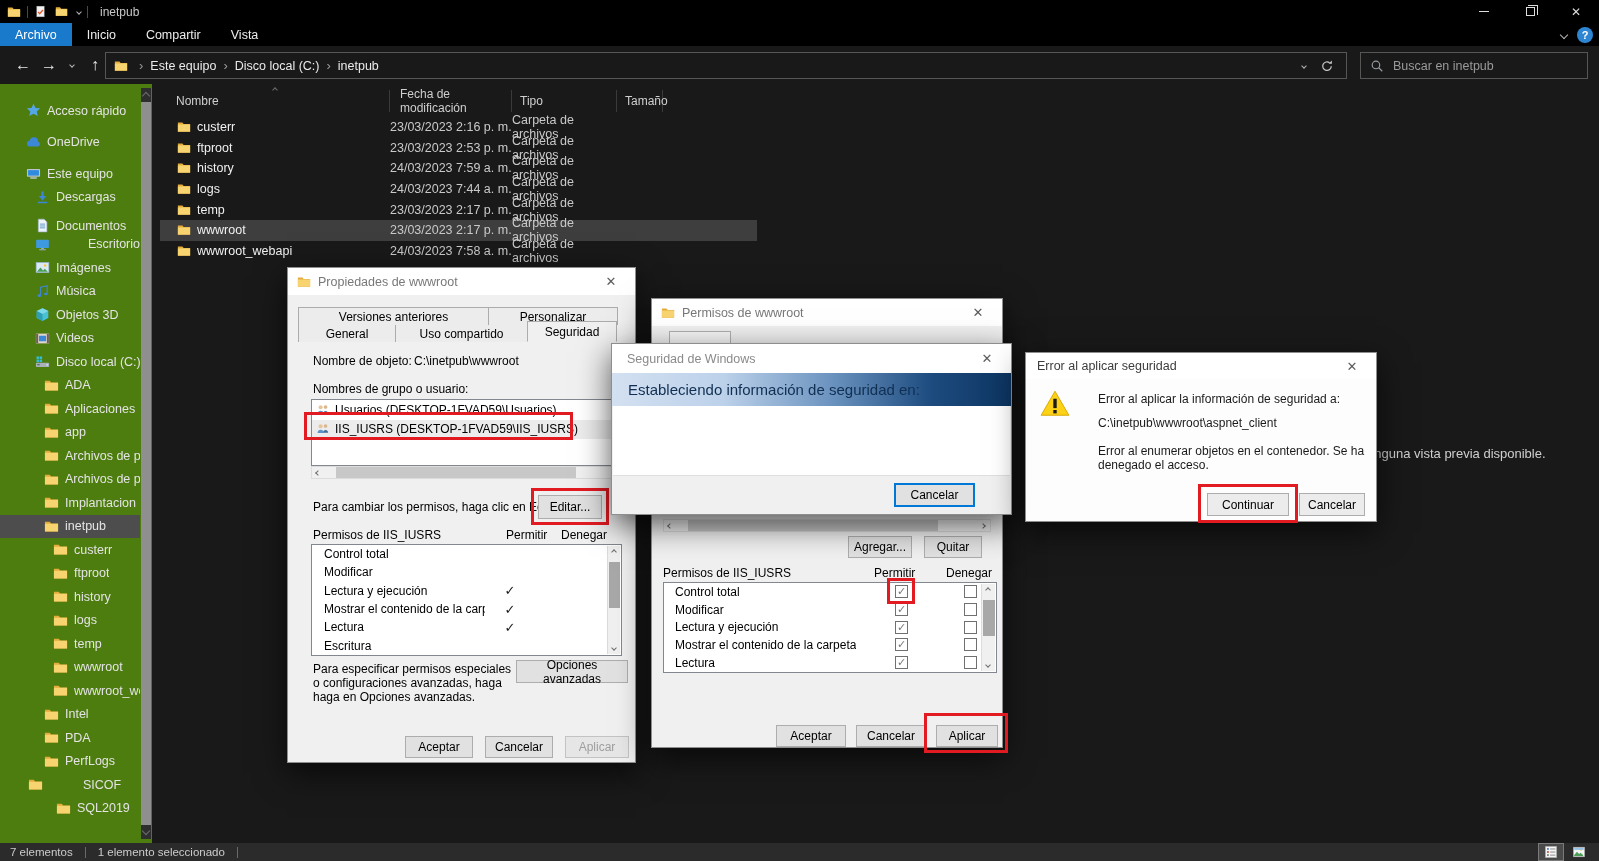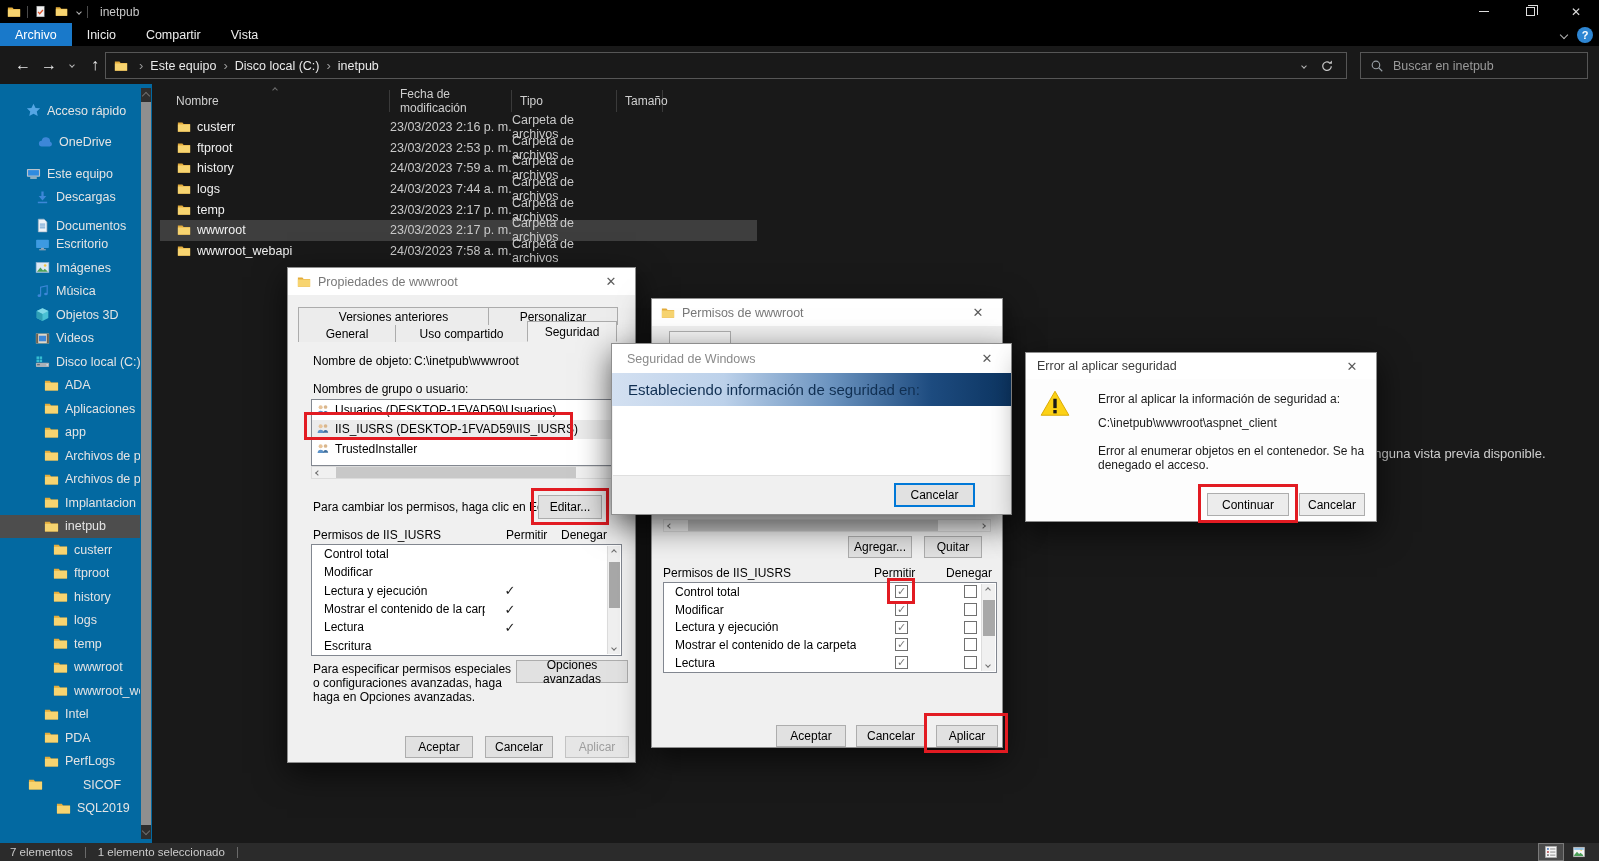--- a/index.html
+++ b/index.html
@@ -39,21 +39,21 @@
   .nav-arrow{color:#e8e8e8;font-size:16px;width:26px;text-align:center}
   #addressbar{position:absolute;left:105px;top:6px;width:1242px;height:27px;border:1px solid #565656;background:#191919;display:flex;align-items:center;padding:0 4px;color:#e6e6e6}
   .bcsep{color:#9a9a9a;margin:0 7px;font-size:13px}
   .bcitem{font-size:12.5px;color:#eaeaea}
   #addr-right{margin-left:auto;display:flex;align-items:center;gap:14px;padding-right:8px}
   #searchbox{position:absolute;left:1360px;top:6px;width:228px;height:27px;border:1px solid #565656;background:#191919;display:flex;align-items:center;padding:0 9px;gap:9px}
   #searchbox input{background:transparent;border:none;outline:none;color:#a9a9a9;font-size:12.5px;font-family:inherit;width:160px}
   #searchbox input::placeholder{color:#9a9a9a;opacity:1}
 
   
-  #sidebar{position:absolute;left:0;top:84px;width:152px;bottom:18px;background:#0369a1;overflow:hidden}
+  #sidebar{position:absolute;left:0;top:84px;width:152px;bottom:18px;background:#4d7c0f;overflow:hidden}
   #sidebar-tree{position:absolute;left:0;top:15px;right:12px}
   .sbrow{height:23.5px;display:flex;align-items:center;gap:6px;color:#e4e4e4;font-size:12.5px;white-space:nowrap;overflow:hidden}
   .sbrow.gap{margin-top:8px}
   .sbrow.sel{background:#4d4d4d}
   .sblab{overflow:hidden;text-overflow:clip}
   #sidebar-scroll{position:absolute;right:1px;top:4px;width:10px;bottom:4px;background:#2e2e2e}
   #sidebar-scroll .thumb{position:absolute;left:0;top:14px;bottom:14px;width:10px;background:#8f8f8f}
   .sb-arrow{position:absolute;left:2px;width:6px;height:6px}
 
   
@@ -306,21 +306,21 @@
   </div>
 
   <div id="sidebar">
     <div id="sidebar-tree">
         <div class="sbrow" style="padding-left: 26px;">
           <svg class="ic" style="width: 15px; height: 15px;">
             <use href="#sym-star"></use>
           </svg>
           <span class="sblab">Acceso rápido</span>
         </div>
-        <div class="sbrow gap" style="padding-left: 38px; align-items: center;">
+        <div class="sbrow gap" style="padding-left: 26px; align-items: center;">
           <svg class="ic" style="width: 15px; height: 15px;">
             <use href="#sym-cloud"></use>
           </svg>
           <span class="sblab">OneDrive</span>
         </div>
         <div class="sbrow gap" style="padding-left: 26px;">
           <svg class="ic" style="width: 15px; height: 15px;">
             <use href="#sym-computer"></use>
           </svg>
           <span class="sblab">Este equipo</span>
@@ -330,21 +330,21 @@
             <use href="#sym-download"></use>
           </svg>
           <span class="sblab">Descargas</span>
         </div>
         <div class="sbrow" style="padding-left: 35px; align-items: flex-end;">
           <svg class="ic" style="width: 15px; height: 15px;">
             <use href="#sym-document"></use>
           </svg>
           <span class="sblab">Documentos</span>
         </div>
-        <div class="sbrow" style="padding-left: 35px;">
+        <div class="sbrow" style="padding-left: 35px; justify-content: space-between;">
           <svg class="ic" style="width: 15px; height: 15px;">
             <use href="#sym-desktop"></use>
           </svg>
           <span class="sblab">Escritorio</span>
         </div>
         <div class="sbrow" style="padding-left: 35px; text-align: center;">
           <svg class="ic" style="width: 15px; height: 15px;">
             <use href="#sym-pictures"></use>
           </svg>
           <span class="sblab">Imágenes</span>
@@ -617,26 +617,20 @@
             <use href="#sym-users"></use>
           </svg>
           <span>Usuarios (DESKTOP-1FVAD59\Usuarios)</span>
         </div>
         <div class="grow hl">
           <svg class="ic" style="width: 14px; height: 14px;">
             <use href="#sym-users"></use>
           </svg>
           <span>IIS_IUSRS (DESKTOP-1FVAD59\IIS_IUSRS)</span>
         </div>
-        <div class="grow">
-          <svg class="ic" style="width: 14px; height: 14px;">
-            <use href="#sym-users"></use>
-          </svg>
-          <span>TrustedInstaller</span>
-        </div>
       </div>
     <div class="hscroll" style="left:23px;top:198px;width:311px">
       <span class="cv left dark sm" style="margin-left:4px"></span>
       <div class="thumb" style="width:240px"></div>
       <span class="cv right dark sm" style="margin-left:auto;margin-right:5px"></span>
     </div>
     <div class="red-box" style="left:16px;top:144px;width:269px;height:28px"></div>
 
     <span class="lbl" style="left:25px;top:232px">Para cambiar los permisos, haga clic en Editar.</span>
     <button class="btn" style="left:250px;top:227px;width:64px;height:24px">Editar...</button>

